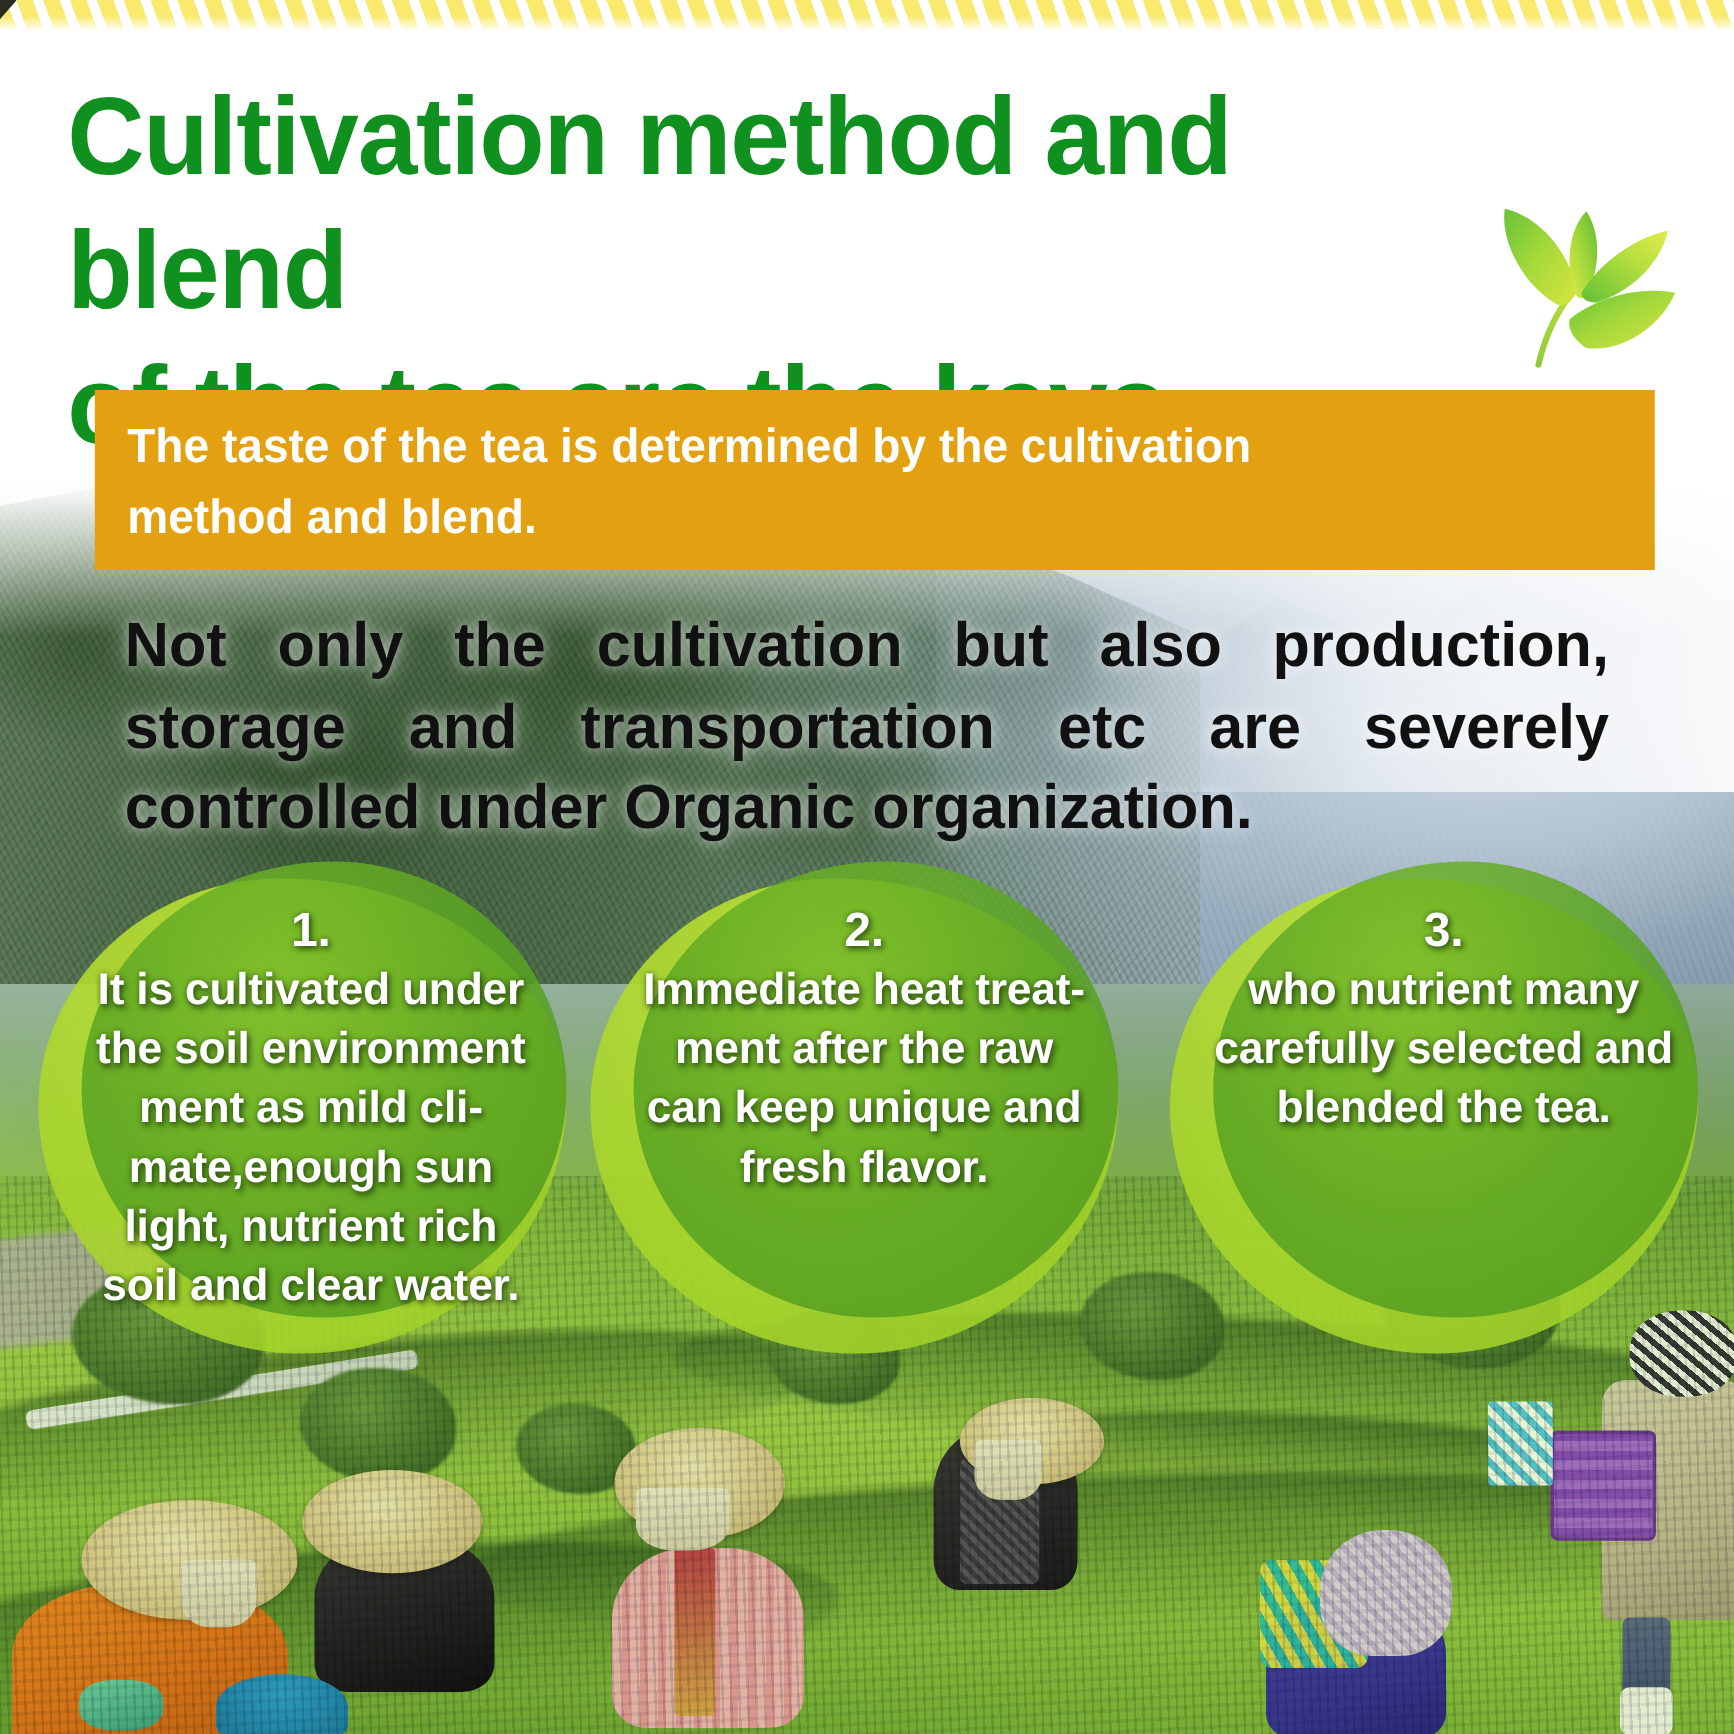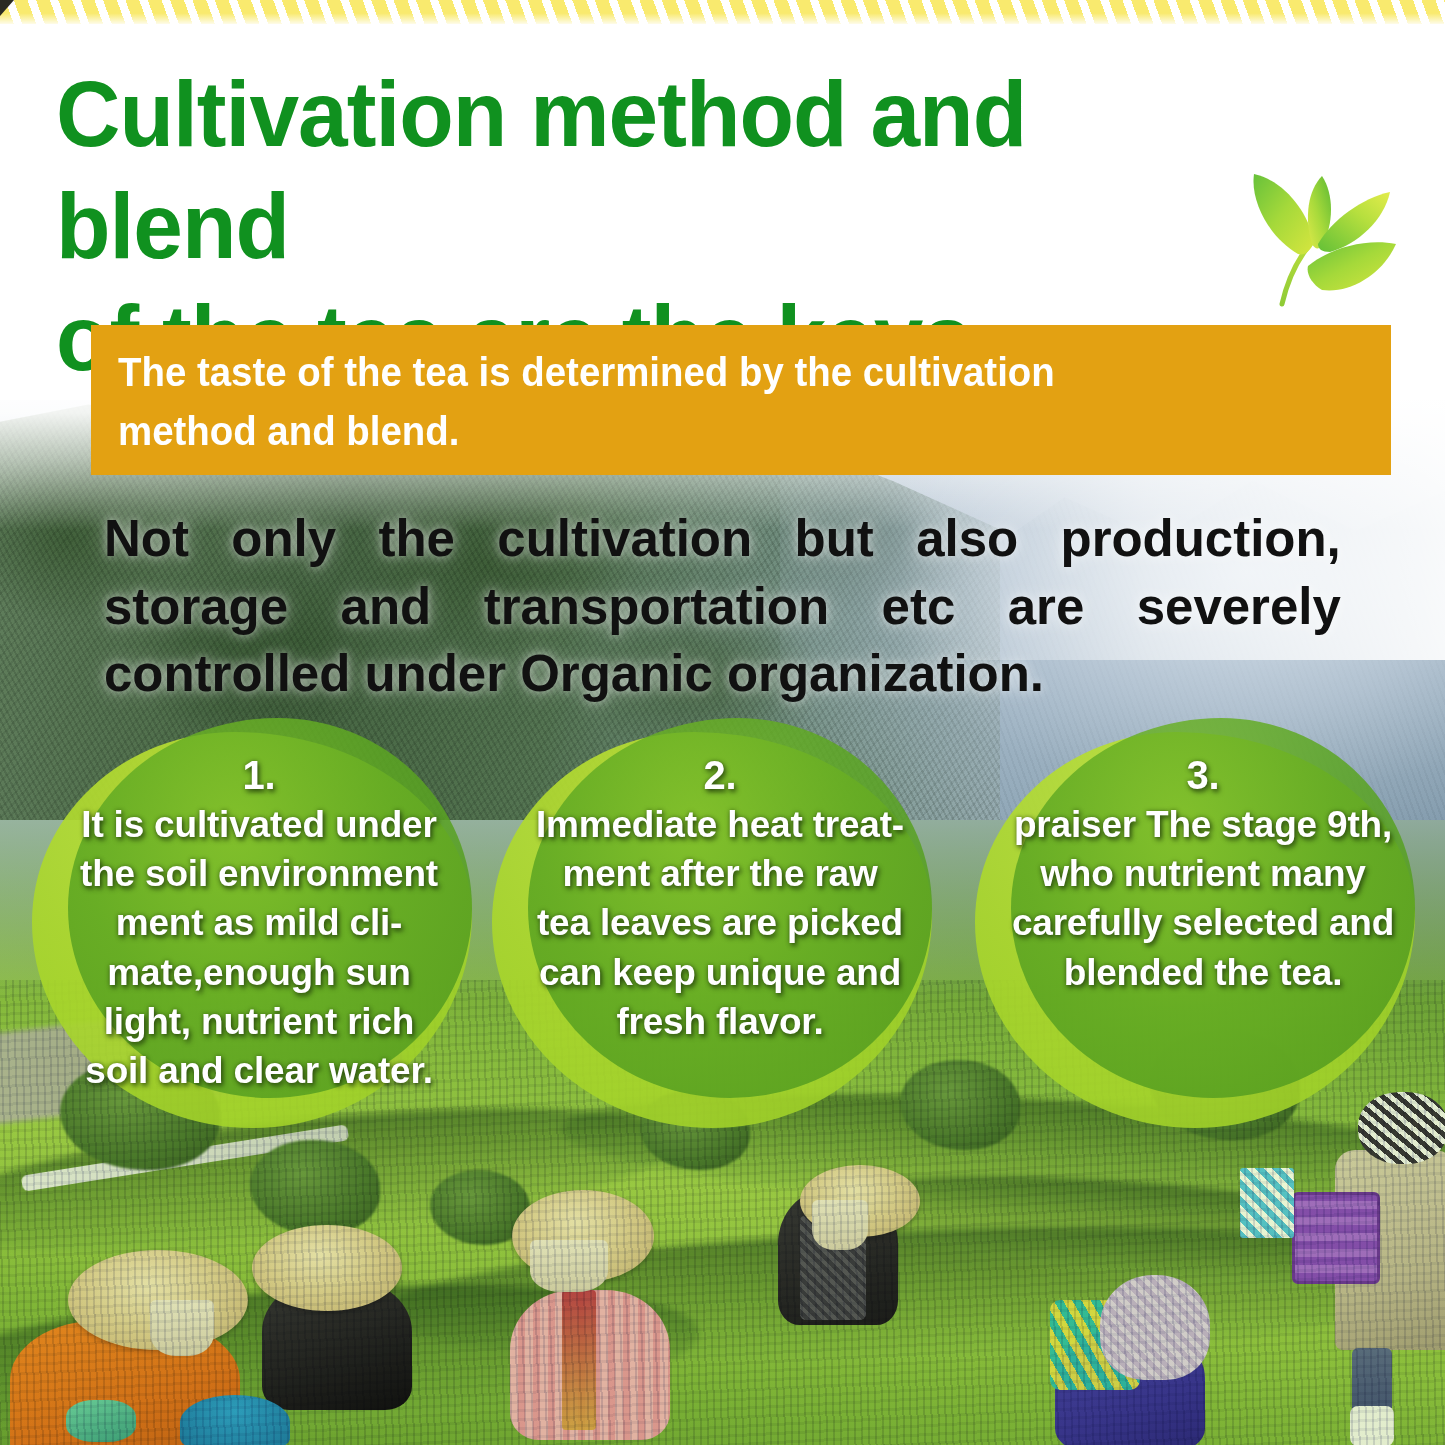--- a/index.html
+++ b/index.html
@@ -200,21 +200,20 @@
     z-index:21;
   }
 
   
   .orange-banner {
     position:absolute;
     left:79px; top:325px; width:1300px; height:150px;
     background:#e3a112;
     z-index:20;
     padding:18px 32px 0 27px;
-    margin-left:12px;
   }
   .orange-banner .btxt {
     color:#ffffff;
     font-weight:bold;
     font-size:40px;
     line-height:1.48;
     font-stretch:condensed;
     transform:scaleX(.96);
     transform-origin:left top;
     letter-spacing:0px;
@@ -421,32 +420,30 @@
     </div>
   </div>
 
   <div class="blob-wrap" style="left:492px; top:718px; width:470px; height:415px;">
     <div class="blob-outer" style="left:0; top:14px; width:440px; height:396px;"></div>
     <div class="blob-inner" style="left:36px; top:0px; width:404px; height:380px;"></div>
     <div class="blob-text" style="left:10px; top:34px; width:436px;">
       <span class="blob-num">2.</span>
       <span class="bl">Immediate heat treat-</span>
       <span class="bl">ment after the raw</span>
-      <span class="bl">tea leaves are picked</span>
       <span class="bl">can keep unique and</span>
       <span class="bl">fresh flavor.</span>
     </div>
   </div>
 
   <div class="blob-wrap" style="left:975px; top:718px; width:470px; height:415px;">
     <div class="blob-outer" style="left:0; top:14px; width:440px; height:396px;"></div>
     <div class="blob-inner" style="left:36px; top:0px; width:404px; height:380px;"></div>
     <div class="blob-text" style="left:6px; top:34px; width:444px;">
       <span class="blob-num">3.</span>
-      <span class="bl">praiser The stage 9th,</span>
       <span class="bl">who nutrient many</span>
       <span class="bl">carefully selected and</span>
       <span class="bl">blended the tea.</span>
     </div>
   </div>
 
   <div class="rowtex" style="z-index:5;"></div>
 
 </div>
 

